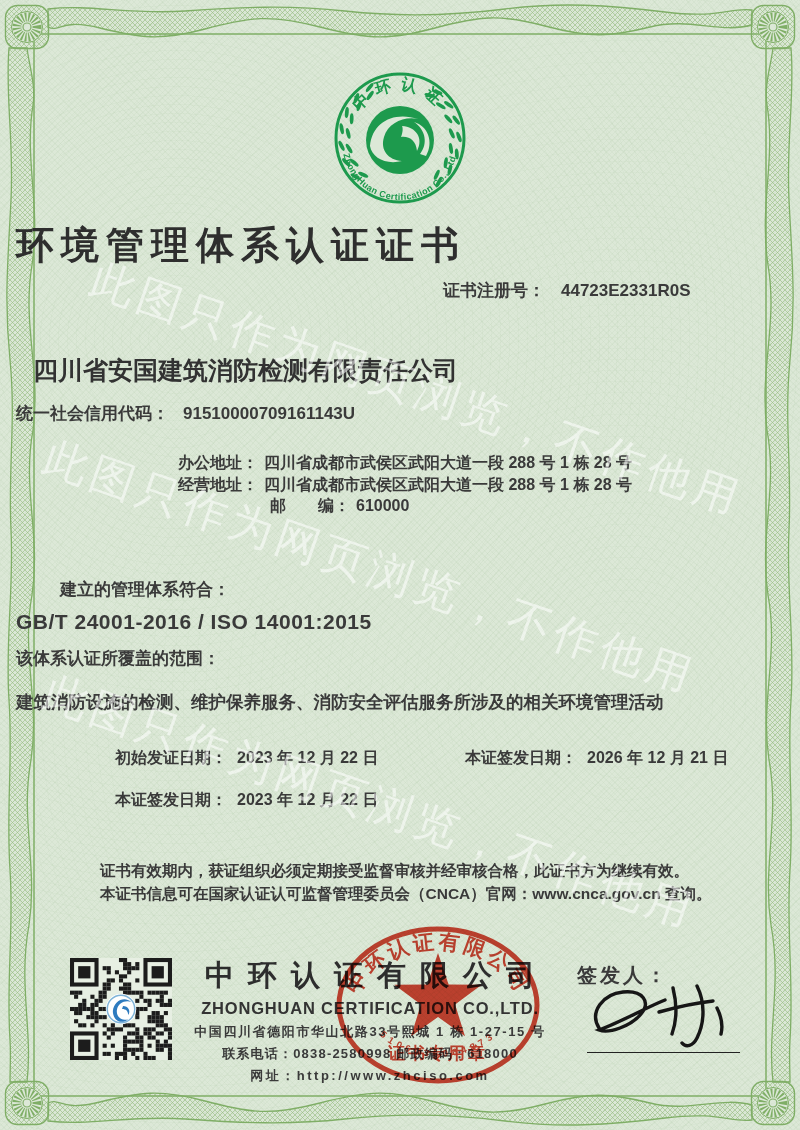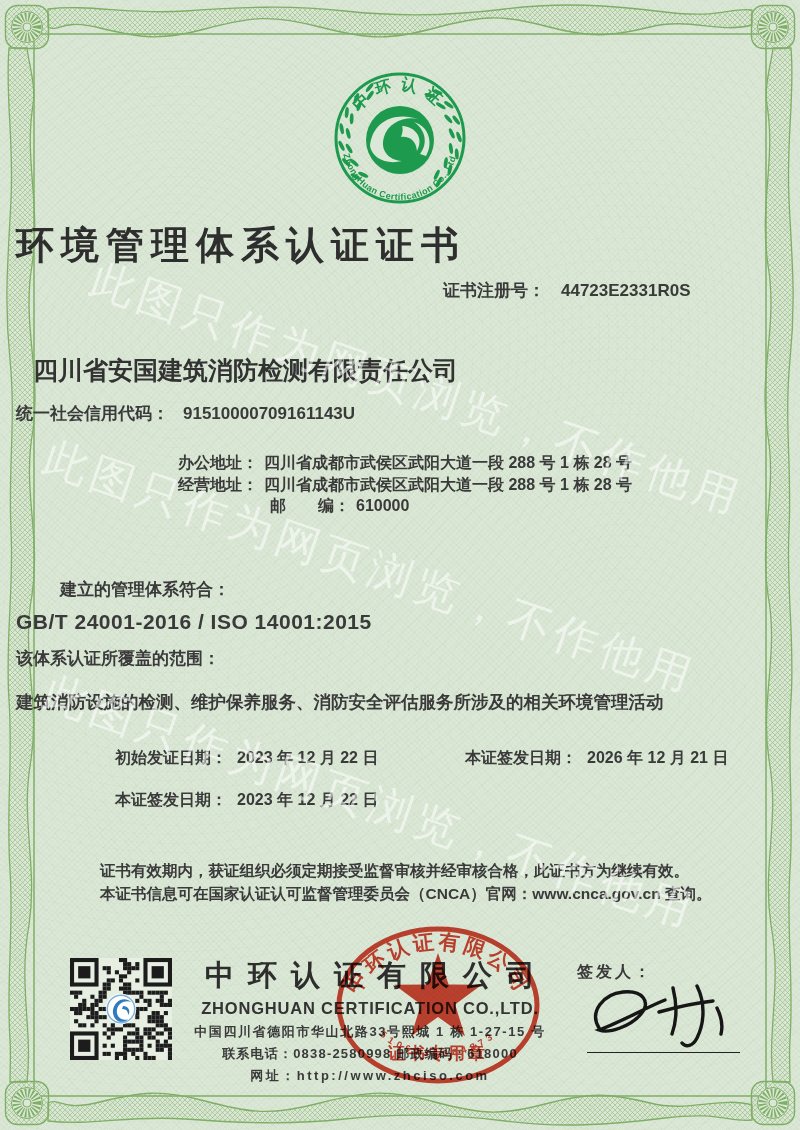--- a/index.html
+++ b/index.html
@@ -47,21 +47,21 @@
   .d1{top:748px;left:115px;} .d2{top:748px;left:465px;} .d3{top:790px;left:115px;}
   .date-row .val{margin-left:10px;}
   .notes{top:860px;left:100px;width:640px;font-size:15.5px;font-weight:600;line-height:22.5px;}
   .notes div{white-space:nowrap;}
   .footer-center{top:956px;left:182px;width:376px;text-align:center;}
   .f-cn{font-size:29px;font-weight:bold;letter-spacing:14px;padding-left:14px;color:#2d2d2d;}
   .f-en{font-size:16.5px;letter-spacing:.8px;margin-top:3px;font-weight:600;color:#333;}
   .f-addr{font-size:13px;letter-spacing:1.6px;margin-top:5px;font-weight:600;}
   .f-phone{font-size:13px;letter-spacing:1.2px;margin-top:4px;font-weight:600;}
   .f-web{font-size:13px;letter-spacing:2.5px;margin-top:4px;font-weight:600;}
-  .issuer{top:962px;left:577px;font-size:16px;font-weight:bold;letter-spacing:3px;}
+  .issuer{top:962px;left:577px;font-size:20px;font-weight:bold;letter-spacing:3px;}
   .sign-line{top:1052px;left:587px;width:153px;border-top:1.6px solid #222;height:0;}
   .logo-svg{left:322px;top:66px;width:156px;height:146px;z-index:2;}
   .qr-svg{left:70px;top:958px;width:102px;height:102px;z-index:2;}
   .seal-svg{left:333px;top:923px;width:210px;height:166px;z-index:3;mix-blend-mode:multiply;opacity:.95;}
   .sign-svg{left:585px;top:978px;width:160px;height:76px;z-index:3;}
   .watermark{position:absolute;z-index:4;white-space:nowrap;pointer-events:none;
     font-size:44px;letter-spacing:5px;color:rgba(255,255,255,0.55);
     transform:rotate(19deg);transform-origin:left top;}
   .wm1{left:102px;top:250px;} .wm2{left:55px;top:428px;} .wm3{left:55px;top:663px;}
 </style>

